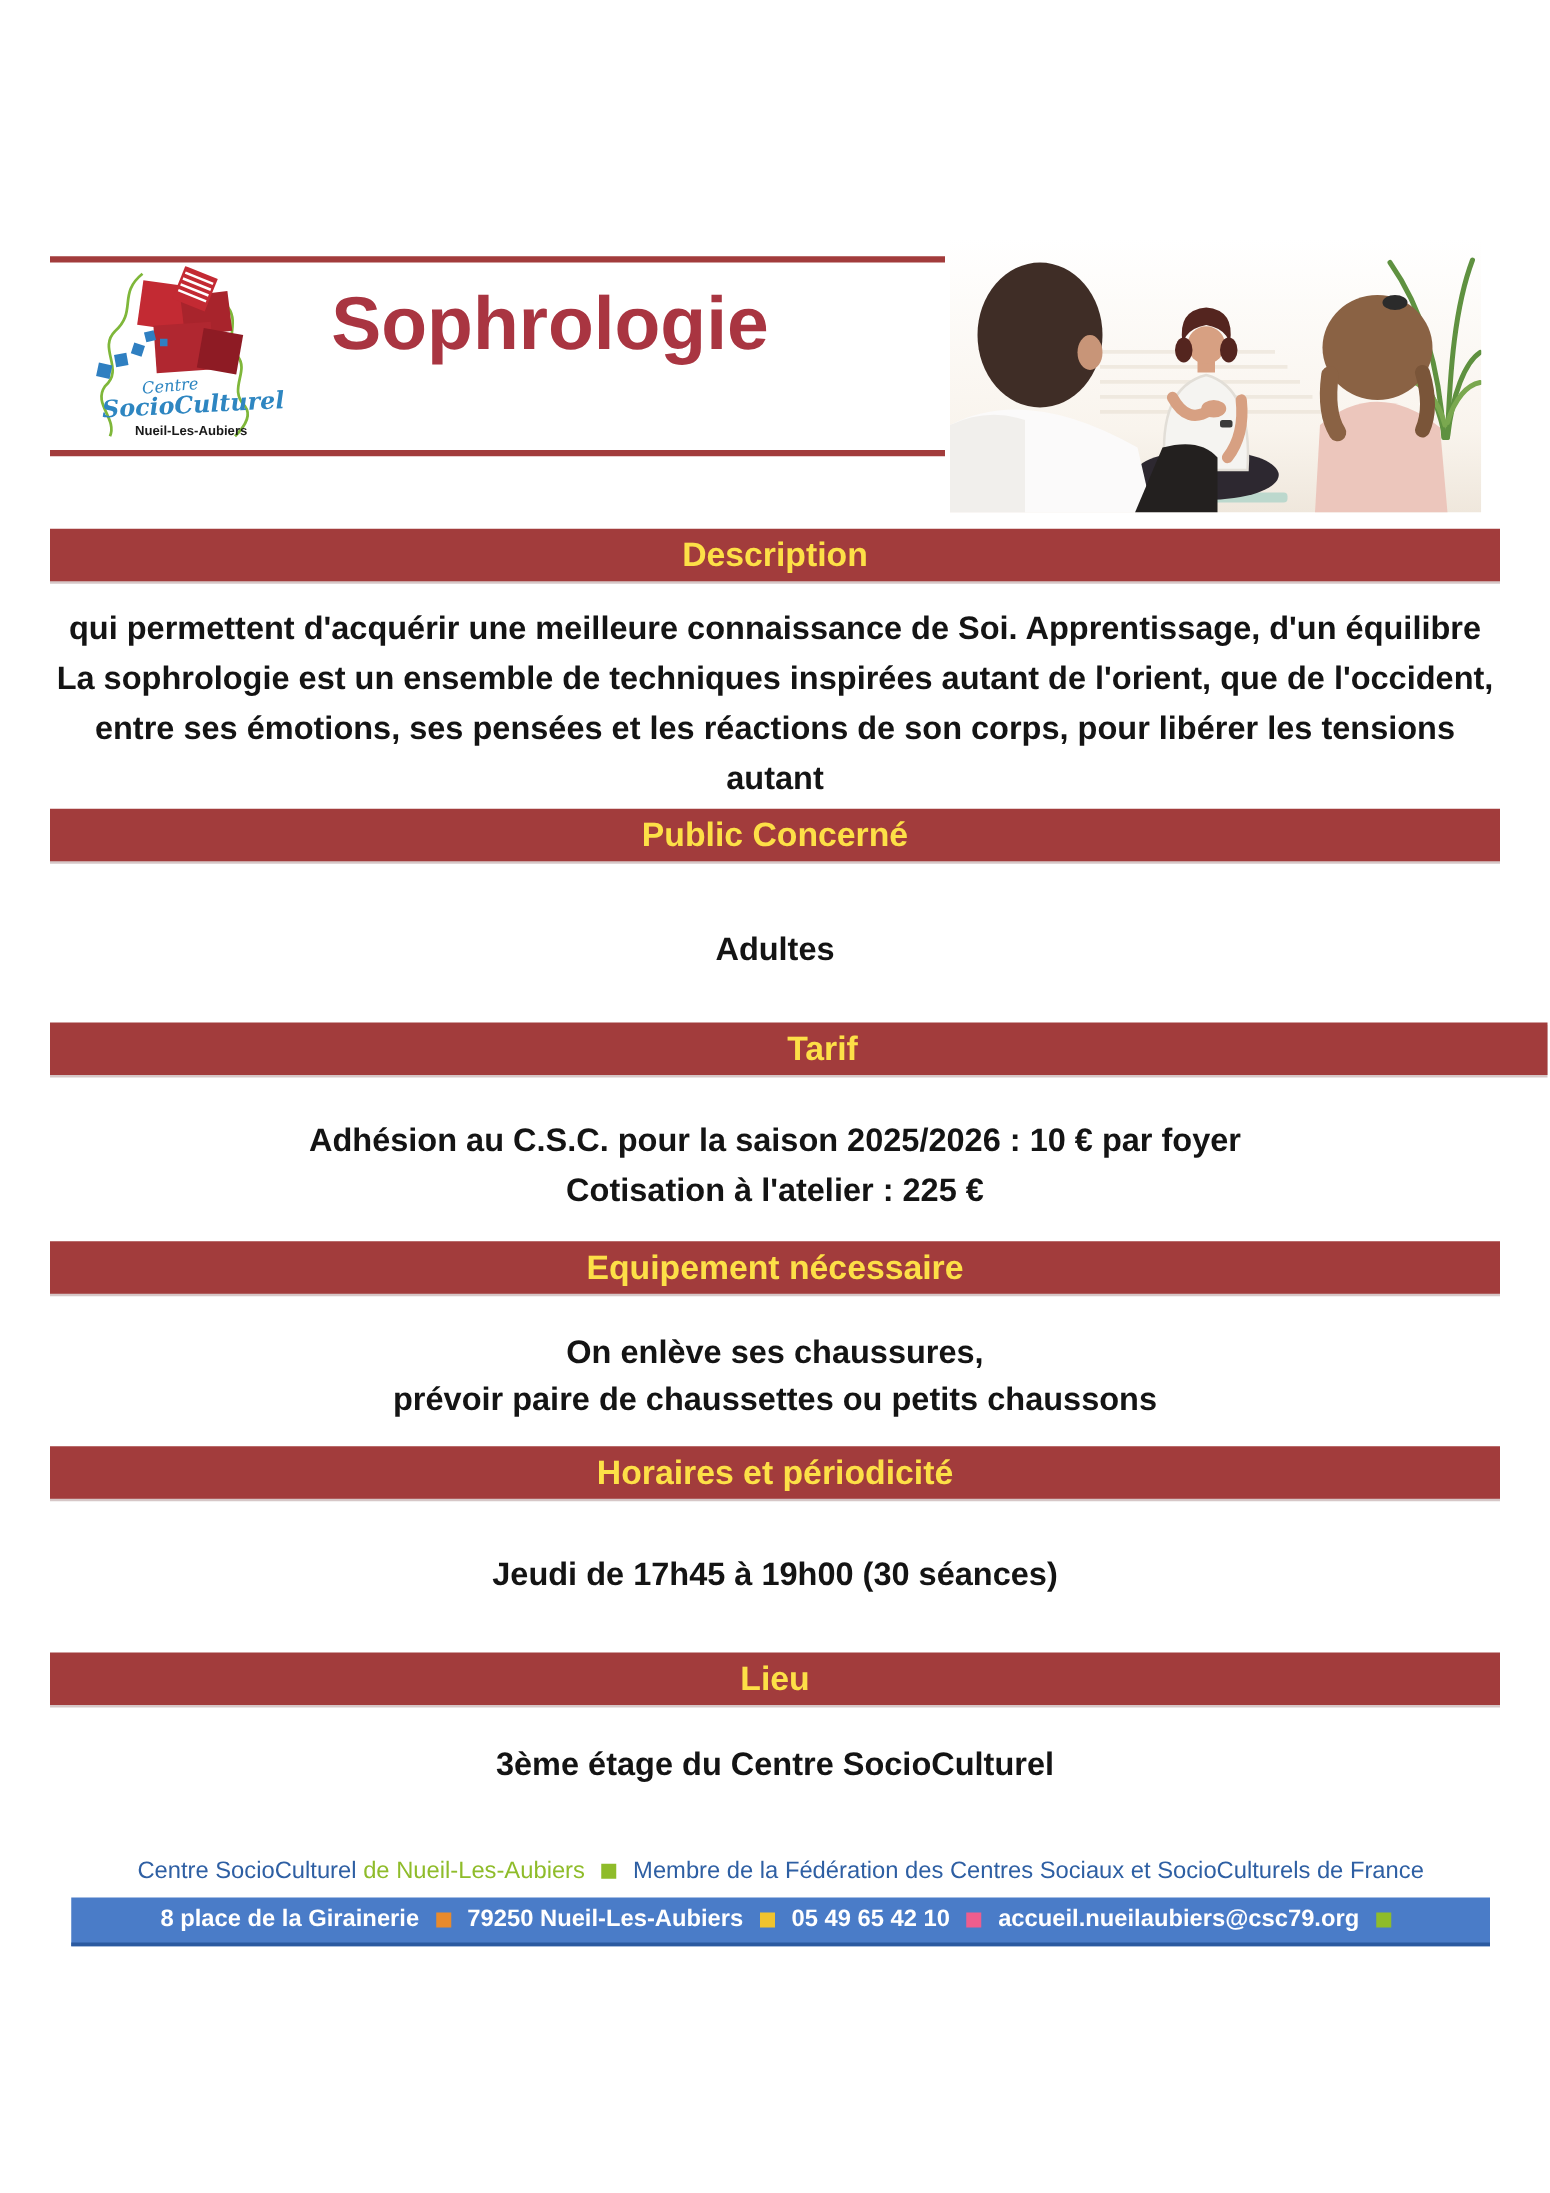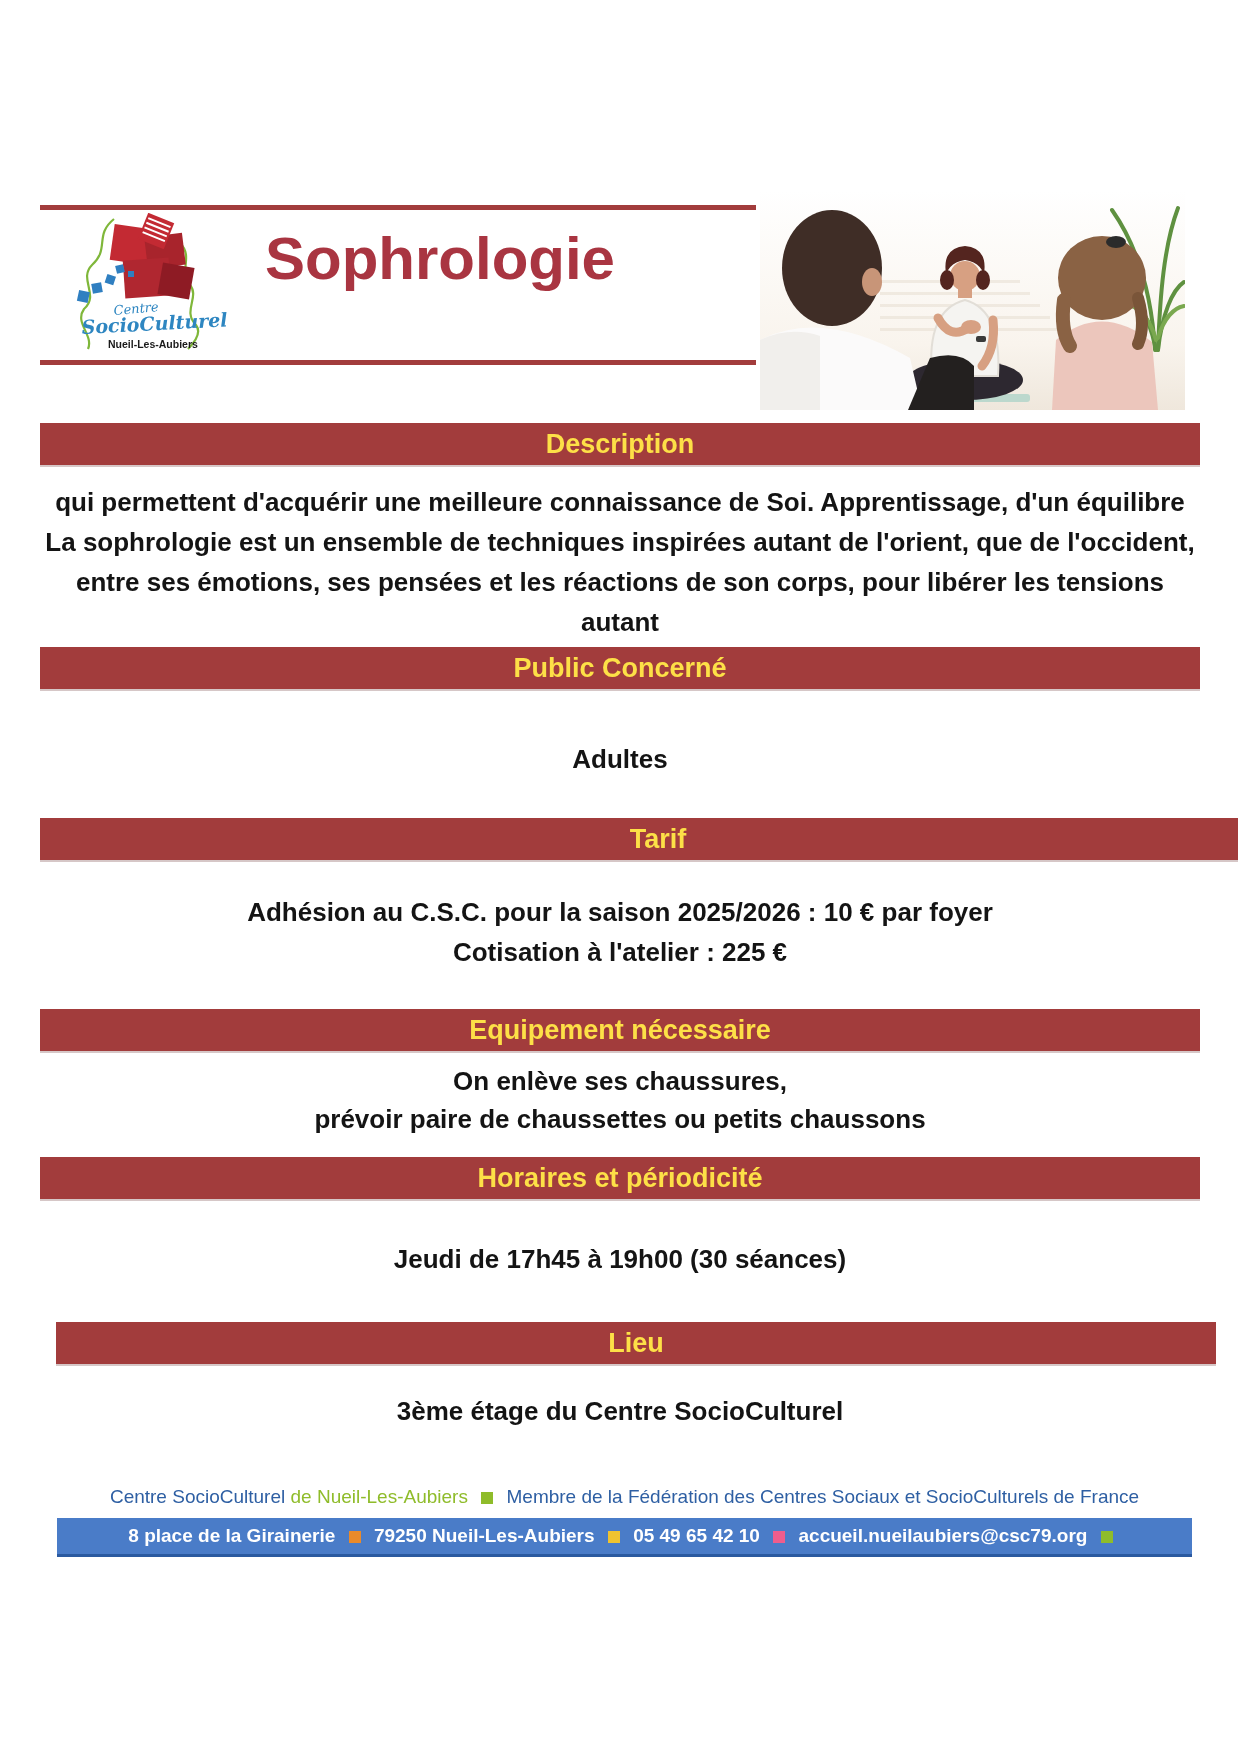--- a/index.html
+++ b/index.html
@@ -34,25 +34,25 @@
   .body-text {
     position:absolute; left:40px; width:1160px;
     text-align:center; font-weight:bold; color:#141414;
   }
   .desc-text  { top:482px;  font-size:26px; line-height:40px; }
   .band-desc  { top:423px; }
   .band-public{ top:647px; }
   .public-text{ top:744px;  font-size:26px; line-height:30px; }
   .band-tarif { top:818px;padding-left:38px; }
   .tarif-text { top:892px;  font-size:26px; line-height:40px; }
-  .band-equip { top:993px;margin-top:16px; }
+  .band-equip { top:993px; }
   .equip-text { top:1062px; font-size:26px; line-height:38px; }
   .band-hor   { top:1157px; }
   .hor-text   { top:1244px; font-size:26px; line-height:30px; }
-  .band-lieu  { top:1322px;margin-left:16px; }
+  .band-lieu  { top:1322px; }
   .lieu-text  { top:1396px; font-size:26px; line-height:30px; }
 
   
   .footer-line1 {
     position:absolute; left:57px; top:1486px; width:1135px;
     text-align:center; font-size:19px; font-weight:normal; color:#2E5FA3;
   }
   .green-text { color:#8FBC2A; }
   .footer-band {
     position:absolute; left:57px; top:1518px; width:1135px; height:36px;

